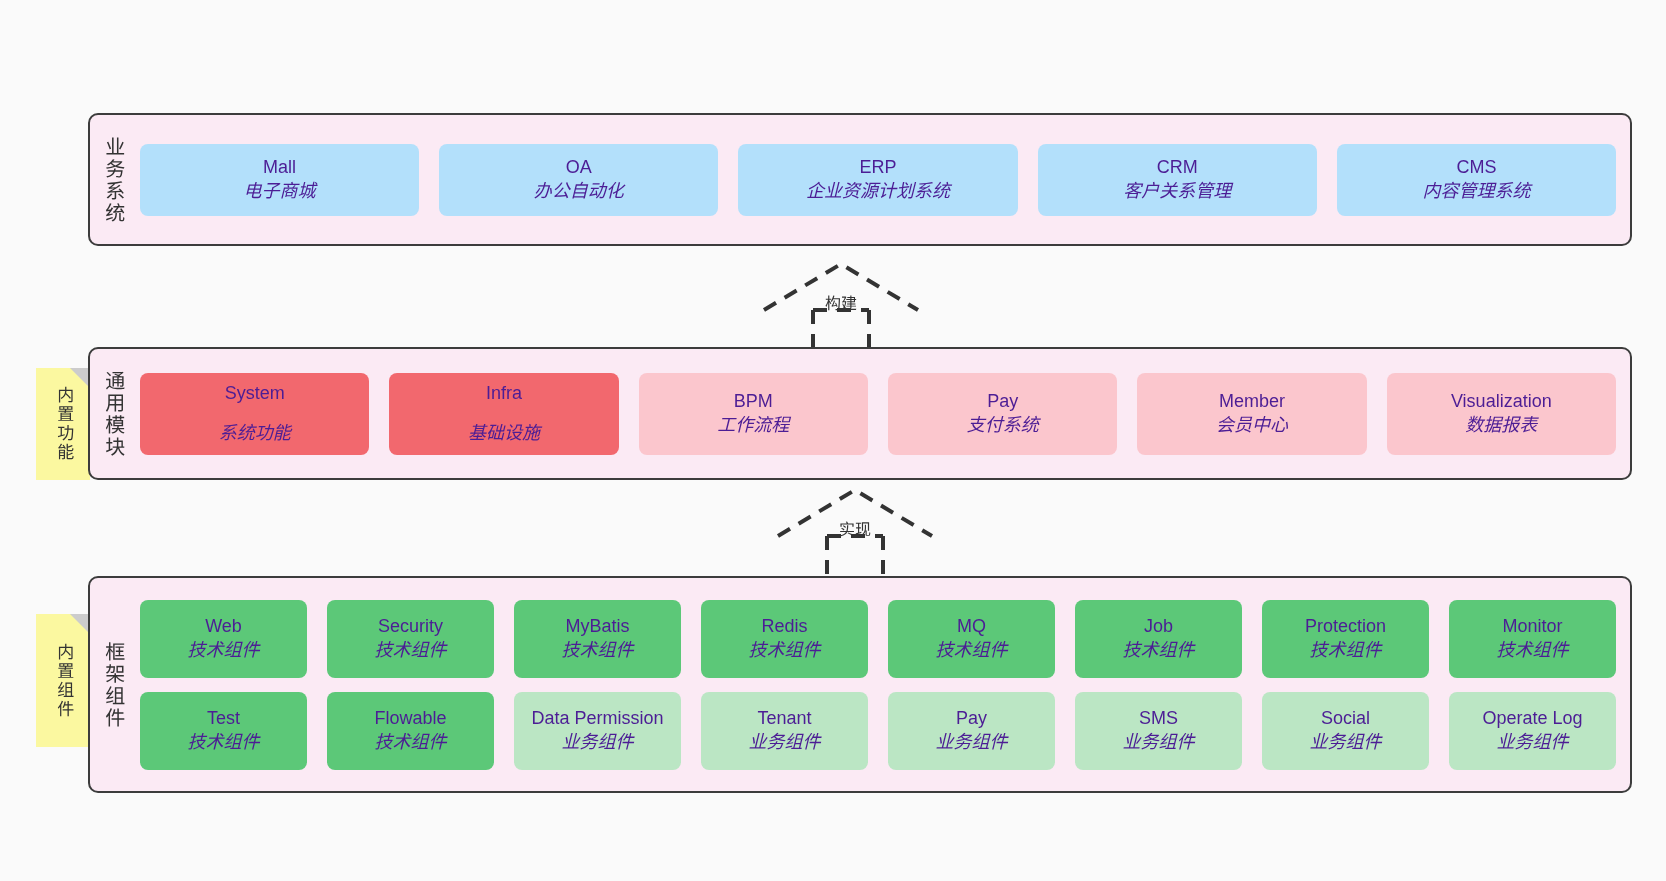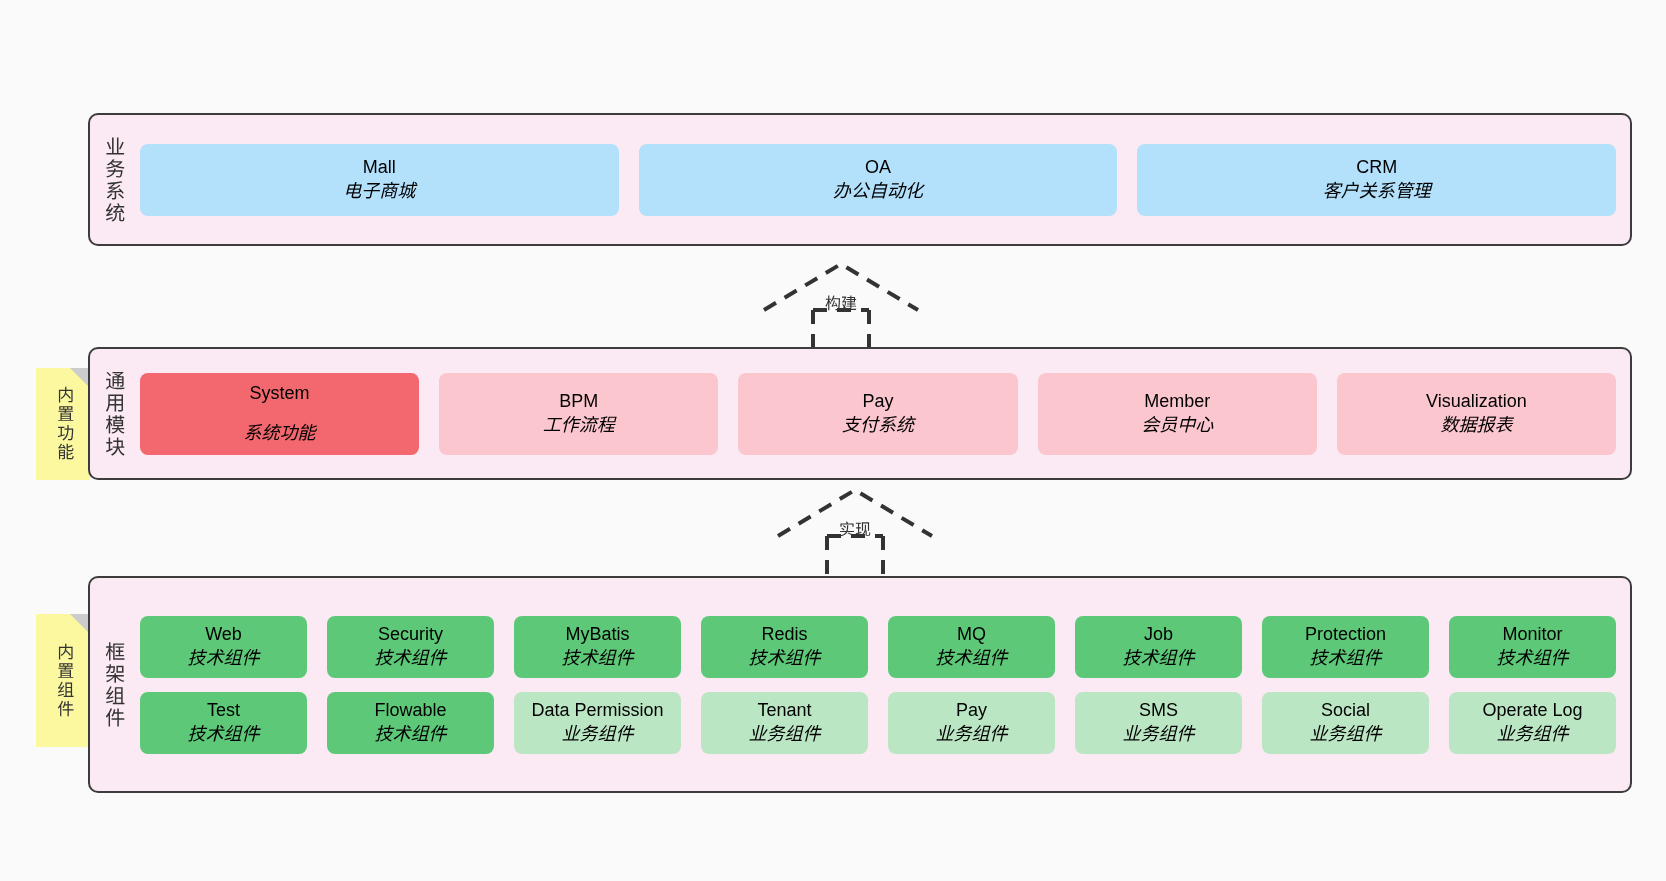--- a/index.html
+++ b/index.html
@@ -70,21 +70,21 @@
   .node {
     flex: 1 1 0;
     border-radius: 8px;
     display: flex;
     flex-direction: column;
     align-items: center;
     justify-content: center;
     text-align: center;
     font-size: 18px;
     line-height: 1.32;
-    color: #000000;
+    color: #4c1d95;
     box-sizing: border-box;
     padding: 4px 6px;
     user-select: none;
   }
   .node .t1 { display: block; }
   .node .t2 { display: block; font-style: italic; }
 
   .node-blue       { background: #b3e0fb; }
   .node-red        { background: #f2686e; gap: 16px; }
   .node-pink       { background: #fbc6cd; }
@@ -100,21 +100,21 @@
   
   #layer-common {
     left: 88px;  top: 347px;  width: 1544px;  height: 133px;
   }
   #layer-common .node { height: 82px; }
 
   
   #layer-framework {
     left: 88px;  top: 576px;  width: 1544px;  height: 217px;
   }
-  #layer-framework .node { height: 62px; text-align: right; }
+  #layer-framework .node { height: 78px; text-align: right; }
 
   
   .sticky {
     position: absolute;
     background: #fbf8a0;
     width: 54px;
     box-sizing: border-box;
     display: flex;
     align-items: center;
     justify-content: center;
@@ -170,22 +170,30 @@
       <div class="row">
         <div class="node node-blue">
           <span class="t1">Mall</span>
           <span class="t2">电子商城</span>
         </div>
         <div class="node node-blue">
           <span class="t1">OA</span>
           <span class="t2">办公自动化</span>
         </div>
         <div class="node node-blue">
+          <span class="t1">ERP</span>
+          <span class="t2">企业资源计划系统</span>
+        </div>
+        <div class="node node-blue">
           <span class="t1">CRM</span>
           <span class="t2">客户关系管理</span>
+        </div>
+        <div class="node node-blue">
+          <span class="t1">CMS</span>
+          <span class="t2">内容管理系统</span>
         </div>
       </div>
     </div>
   </div>
 
   <div class="arrow" id="arrow-build">
     <svg width="170" height="96" viewBox="0 0 170 96">
       <polyline points="8,52 85,6 162,52" fill="none" stroke="#333333" stroke-width="4" stroke-dasharray="14,10" stroke-linecap="butt"></polyline>
       <line x1="57" y1="52" x2="113" y2="52" stroke="#333333" stroke-width="4" stroke-dasharray="14,10"></line>
       <line x1="57" y1="52" x2="57" y2="94" stroke="#333333" stroke-width="4" stroke-dasharray="14,10"></line>
@@ -200,20 +208,24 @@
   </div>
 
   <div class="layer" id="layer-common">
     <div class="layer-title">通用模块</div>
     <div class="layer-body">
       <div class="row">
         <div class="node node-red">
           <span class="t1">System</span>
           <span class="t2">系统功能</span>
         </div>
+        <div class="node node-red">
+          <span class="t1">Infra</span>
+          <span class="t2">基础设施</span>
+        </div>
         <div class="node node-pink">
           <span class="t1">BPM</span>
           <span class="t2">工作流程</span>
         </div>
         <div class="node node-pink">
           <span class="t1">Pay</span>
           <span class="t2">支付系统</span>
         </div>
         <div class="node node-pink">
           <span class="t1">Member</span>

